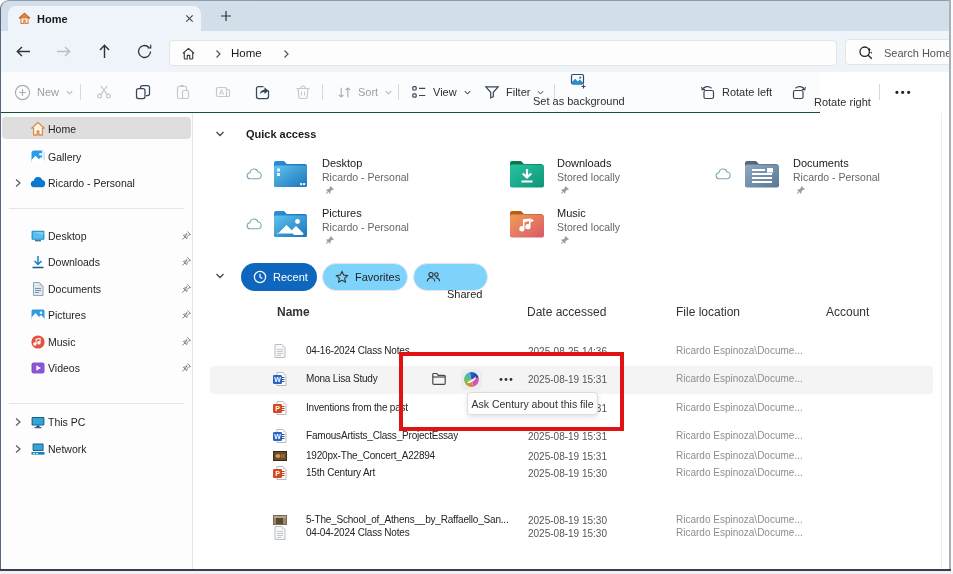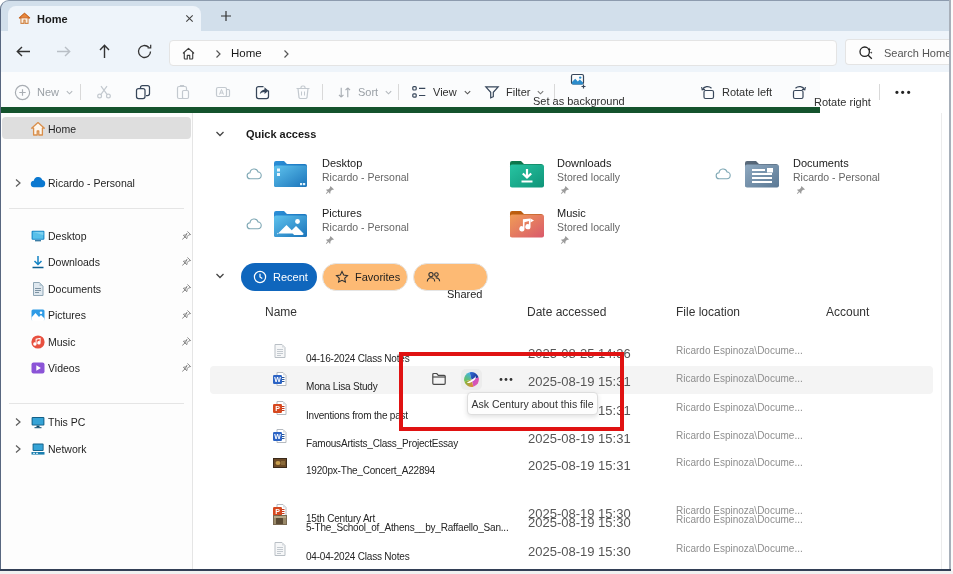--- a/index.html
+++ b/index.html
@@ -14,21 +14,21 @@
   border-radius:8px 8px 0 0; }
 .tab .tlabel { position:absolute; left:29px; top:7px; font-size:11px; font-weight:bold; color:#1b1b1b; }
 .navbar { position:absolute; left:0; top:31px; width:953px; height:41px; background:#eef4fa; }
 .addr { position:absolute; left:169px; top:9px; width:668px; height:26px; background:#fdfdfd;
   border:1px solid #e4e4e4; border-radius:4px; }
 .addr .atxt { position:absolute; left:61px; top:6px; font-size:11.5px; color:#191919; }
 .search { position:absolute; left:845px; top:8px; width:104px; height:26px; background:#fdfdfd;
   border:1px solid #e4e4e4; border-radius:4px 0 0 4px; border-right:none; }
 .search .stxt { position:absolute; left:38px; top:7px; font-size:11px; color:#555; white-space:nowrap; }
 .toolbar { position:absolute; left:0; top:72px; width:820px; height:41px; background:#fbfcfd;
-  border-bottom:6px solid #14532d; }
+  border-bottom:1px solid #14532d; }
 .titem { position:absolute; top:0; height:40px; display:flex; align-items:center; gap:6px; font-size:11px; white-space:nowrap; }
 .tsep { position:absolute; top:12px; width:1px; height:16px; background:#d9d9d9; }
 .dis { color:#9aa0a6; }
 .en { color:#3b3b3b; }
 
 
 .sidebar { position:absolute; left:0; top:113px; width:193px; height:457px; background:#fdfdfd;
   border-right:1px solid #e5e5e5; }
 .srow { position:absolute; left:2px; width:189px; height:24px; border-radius:4px; }
 .srow .slabel { position:absolute; left:46px; top:6px; font-size:10.5px; color:#1f1f1f; white-space:nowrap; }
@@ -40,28 +40,28 @@
 
 .content { position:absolute; left:194px; top:113px; width:759px; height:457px; background:#fff; }
 .qhead { position:absolute; left:52px; top:15px; font-size:11px; font-weight:bold; color:#1a1a1a; }
 .qname { position:absolute; left:0; top:0; font-size:11px; color:#1a1a1a; white-space:nowrap; }
 .qsub { position:absolute; left:0; top:14px; font-size:10.5px; color:#666; white-space:nowrap; }
 
 
 .pill { position:absolute; top:150px; height:28px; border-radius:14px; display:flex; align-items:center;
   font-size:11px; }
 .pill.on { background:#0f66bd; color:#fff; }
-.pill.off { background:#fdba74; border:1px solid #e5e5e5; color:#1f1f1f; }
+.pill.off { background:#7dd3fc; border:1px solid #e5e5e5; color:#1f1f1f; }
 
 
 .th { position:absolute; font-size:12px; color:#333; }
 .frow { position:absolute; left:0; width:759px; height:28px; }
 .fic { position:absolute; left:78px; top:6px; width:16px; height:16px; }
-.fname { position:absolute; left:112px; top:8px; font-size:10px; letter-spacing:-0.2px; color:#252525; white-space:nowrap;margin-top:8px; }
-.fdate { position:absolute; left:334px; top:8.5px; font-size:13px; color:#555; white-space:nowrap; }
+.fname { position:absolute; left:112px; top:8px; font-size:10px; letter-spacing:-0.2px; color:#252525; white-space:nowrap; }
+.fdate { position:absolute; left:334px; top:8.5px; font-size:10px; color:#555; white-space:nowrap; }
 .floc { position:absolute; left:482px; top:8px; font-size:10px; color:#8e8e8e; white-space:nowrap; }
 
 
 .hvr { background:#f4f4f4; border-radius:4px; }
 
 
 .redbox { position:absolute; left:399px; top:352px; width:225px; height:79px;
   border:4px solid #e01212; z-index:30; }
 .tooltip { position:absolute; left:467px; top:392px; width:131px; height:23px; background:#fdfdfd;
   border:1px solid #ddd; border-radius:4px; box-shadow:0 2px 5px rgba(0,0,0,.12); z-index:31;
@@ -229,20 +229,29 @@
     <div class="tsep" style="left:879px;"></div>
     <div class="titem en" style="left:895px;letter-spacing:2px;color:#222;font-weight:bold;">•••</div>
   </div>
   <div class="sidebar">
     <div class="srow" style="top:4px;height:22px;background:#dedede;">
       <svg class="sic" viewBox="0 0 16 16">
           <path d="M8 1.6L1.6 7.2h2V14h3.6v-4h1.6v4h3.6V7.2h2z" fill="#fdf6ec" stroke="#d98e4a" stroke-width="1.3" stroke-linejoin="round"></path>
         </svg>
       <span class="slabel">Home</span>
     </div>
+    <div class="srow" style="top:32px;">
+      <svg class="sic" viewBox="0 0 16 16">
+          <rect x="1.5" y="1.5" width="13" height="13" rx="2.5" fill="#2e9be6"></rect>
+          <path d="M1.5 11l4-4.2 3.4 3.5 2.2-2.2 3.4 3.4v1a2.5 2.5 0 0 1-2.5 2.5H4a2.5 2.5 0 0 1-2.5-2.5z" fill="#fff"></path>
+          <circle cx="10.6" cy="5.3" r="1.4" fill="#fff"></circle>
+          <rect x="12" y="1.5" width="2.5" height="13" rx="1" fill="#fff" opacity=".85"></rect>
+        </svg>
+      <span class="slabel">Gallery</span>
+    </div>
     <div class="srow" style="top:58px;">
       <svg class="schev" viewBox="0 0 10 14" fill="none" stroke="#5c5c5c" stroke-width="1.2">
           <path d="M3 3.5L7 7l-4 3.5"></path>
         </svg>
       <svg class="sic" viewBox="0 0 16 16">
           <path d="M4.2 12.2a3.2 3.2 0 0 1-.4-6.4 4.4 4.4 0 0 1 8.5-.9 3.7 3.7 0 0 1-.4 7.3z" fill="#0b78d0"></path>
         </svg>
       <span class="slabel">Ricardo - Personal</span>
     </div>
     <div class="ssep" style="top:95px;"></div>
@@ -477,21 +486,21 @@
     </div>
     <div class="pill off" style="left:219px;width:75px;">
       <svg style="margin-left:12px;" width="15" height="14" viewBox="0 0 15 14" fill="none" stroke="#333" stroke-width="1.1">
           <circle cx="5" cy="4.6" r="2.1"></circle>
           <circle cx="10.4" cy="4.6" r="1.8"></circle>
           <path d="M1.3 11.4a3.7 3.7 0 0 1 7.4 0M9.7 8a3.2 3.2 0 0 1 3.9 3.2"></path>
         </svg>
       <span style="margin-left:6px;margin-top:33px;">Shared</span>
     </div>
 
-    <div class="th" style="left:71px;top:192px;">Name</div>
+    <div class="th" style="left:83px;top:192px;font-weight:bold;">Name</div>
     <div class="th" style="left:333px;top:192px;">Date accessed</div>
     <div class="th" style="left:482px;top:192px;">File location</div>
     <div class="th" style="left:632px;top:192px;">Account</div>
 
     <div class="frow" style="top:224px;">
       <svg class="fic" viewBox="0 0 16 16">
           <path d="M3 1.5h7l3 3v10H3z" fill="#f6f7f8" stroke="#b9bfc5" stroke-width="1"></path>
           <path d="M10 1.5l3 3h-3z" fill="#d8dce0"></path>
           <path d="M5 6.5h6M5 8.5h6M5 10.5h6M5 12.5h4" stroke="#c3c9cf" stroke-width="1"></path>
         </svg>
@@ -567,32 +576,32 @@
           <path d="M5 1.5h6l3 3v10H5z" fill="#fff" stroke="#b5bac0" stroke-width="1"></path>
           <path d="M11 1.5l3 3h-3z" fill="#d8dce0"></path>
           <path d="M9.5 6.5h3M9.5 8.5h3M9.5 10.5h3" stroke="#2b5797" stroke-width="1"></path>
           <rect x="1" y="4" width="9" height="9" rx="1.2" fill="#2b63c4"></rect>
           <text x="5.5" y="10.8" font-size="7" font-weight="bold" fill="#fff" text-anchor="middle" font-family="Liberation Sans">W</text>
         </svg>
       <div class="fname">FamousArtists_Class_ProjectEssay</div>
         <div class="fdate">2025-08-19 15:31</div>
         <div class="floc">Ricardo Espinoza\Docume...</div>
     </div>
-    <div class="frow" style="top:336px;padding-left:48px;">
+    <div class="frow" style="top:329px;padding-left:48px;">
       <svg class="fic" viewBox="0 0 16 16">
           <rect x="1" y="3" width="14" height="10" fill="#3a2a1a"></rect>
           <rect x="2" y="4" width="12" height="8" fill="#6b4a26"></rect>
           <ellipse cx="6" cy="8" rx="2.5" ry="2" fill="#caa04e"></ellipse>
           <rect x="9" y="6" width="4" height="4" fill="#8a6a3a"></rect>
         </svg>
       <div class="fname">1920px-The_Concert_A22894</div>
         <div class="fdate">2025-08-19 15:31</div>
         <div class="floc">Ricardo Espinoza\Docume...</div>
     </div>
-    <div class="frow" style="top:384px;">
+    <div class="frow" style="top:346px;">
       <svg class="fic" viewBox="0 0 16 16">
           <path d="M5 1.5h6l3 3v10H5z" fill="#fff" stroke="#b5bac0" stroke-width="1"></path>
           <path d="M11 1.5l3 3h-3z" fill="#d8dce0"></path>
           <path d="M9.5 6.5h3M9.5 8.5h3M9.5 10.5h3" stroke="#c4391d" stroke-width="1"></path>
           <rect x="1" y="4" width="9" height="9" rx="1.2" fill="#d6481f"></rect>
           <text x="5.5" y="10.8" font-size="7" font-weight="bold" fill="#fff" text-anchor="middle" font-family="Liberation Sans">P</text>
         </svg>
       <div class="fname">15th Century Art</div>
         <div class="fdate">2025-08-19 15:30</div>
         <div class="floc">Ricardo Espinoza\Docume...</div>
@@ -601,21 +610,21 @@
       <svg class="fic" viewBox="0 0 16 16">
           <rect x="1" y="3" width="14" height="10" fill="#7a6a52"></rect>
           <rect x="2" y="4" width="12" height="8" fill="#9a8a6a"></rect>
           <path d="M4 12V7a3.5 3.5 0 0 1 7 0v5z" fill="#5a4a34"></path>
           <rect x="2" y="4" width="12" height="2" fill="#b8a888"></rect>
         </svg>
       <div class="fname">5-The_School_of_Athens__by_Raffaello_San...</div>
         <div class="fdate">2025-08-19 15:30</div>
         <div class="floc">Ricardo Espinoza\Docume...</div>
     </div>
-    <div class="frow" style="top:422px;padding-left:6px;">
+    <div class="frow" style="top:406px;padding-left:6px;">
       <svg class="fic" viewBox="0 0 16 16">
           <path d="M3 1.5h7l3 3v10H3z" fill="#f6f7f8" stroke="#b9bfc5" stroke-width="1"></path>
           <path d="M10 1.5l3 3h-3z" fill="#d8dce0"></path>
           <path d="M5 6.5h6M5 8.5h6M5 10.5h6M5 12.5h4" stroke="#c3c9cf" stroke-width="1"></path>
         </svg>
       <div class="fname">04-04-2024 Class Notes</div>
         <div class="fdate">2025-08-19 15:30</div>
         <div class="floc">Ricardo Espinoza\Docume...</div>
     </div>
   </div>

